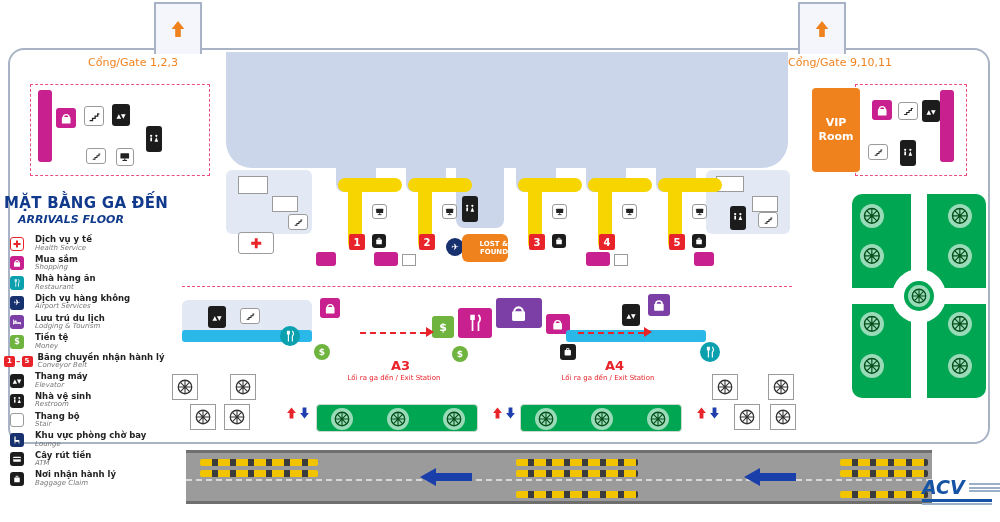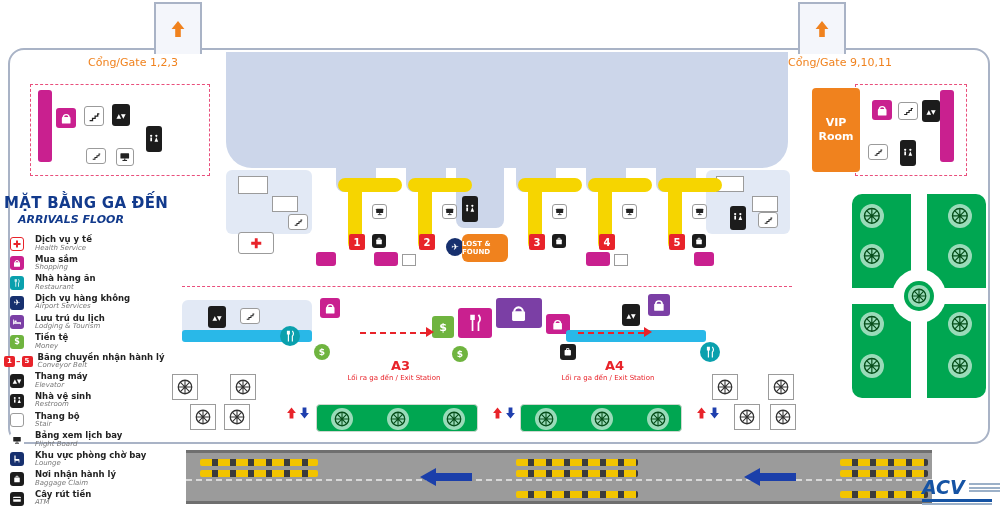--- a/index.html
+++ b/index.html
@@ -57,21 +57,21 @@
   .lgrow{display:flex;align-items:center;gap:5px;height:19.6px}
   .lgic{flex:0 0 26px;display:flex;align-items:center;justify-content:center;gap:1px}
   .li{width:14px;height:14px;border-radius:3px;display:flex;align-items:center;justify-content:center;color:#fff;font-weight:bold;font-size:8px}
   .li svg{width:10px;height:10px}
   .lgvi{display:block;font-weight:bold;font-size:8.5px;color:#222;line-height:1.1;white-space:nowrap}
   .lgen{display:block;font-style:italic;font-size:7px;color:#777;line-height:1.1}
   .chip{width:11px;height:11px;background:#e8232a;color:#fff;font-size:7px;font-weight:bold;display:flex;align-items:center;justify-content:center;border-radius:2px}
   .cdash{color:#e8232a;font-weight:bold;font-size:9px}
   
   .vip{position:absolute;left:812px;top:88px;width:48px;height:84px;background:#f0821e;border-radius:4px;display:flex;align-items:center;justify-content:center;text-align:center;color:#fff;font-weight:bold;font-size:11px;line-height:1.25}
-  .lostfound{position:absolute;left:462px;top:234px;width:46px;height:28px;background:#f0821e;border-radius:6px;color:#fff;font-weight:bold;font-size:7px;display:flex;flex-direction:column;align-items:flex-start;justify-content:center;line-height:1.15}
+  .lostfound{position:absolute;left:462px;top:234px;width:46px;height:28px;background:#f0821e;border-radius:6px;color:#fff;font-weight:bold;font-size:7px;display:flex;flex-direction:column;align-items:flex-end;justify-content:center;line-height:1.15}
   .acv{position:absolute;left:922px;top:478px;width:72px}
   .acv-txt{font-size:19px;font-weight:bold;font-style:italic;color:#1553a4;line-height:1}
   .acv-lines span{display:block;width:34px;height:2px;background:#9bb0c8;margin:1.5px 0}
   .acv-bar1{width:70px;height:3px;background:#1553a4;margin-top:2px}
   .acv-bar2{width:70px;height:2px;background:#9bb0c8;margin-top:1px}
 </style>
 </head>
 <body>
 
 <svg width="0" height="0" style="position:absolute" aria-hidden="true">
@@ -696,63 +696,50 @@
           </svg>
         </span>
       </span>
     <span>
         <span class="lgvi">Thang bộ</span>
         <span class="lgen">Stair</span>
       </span>
   </div>
   <div class="lgrow">
     <span class="lgic">
-        <span class="li" style="background:#fff;color:#222">
-          <svg>
-            <use href="#i-monitor"></use>
-          </svg>
-        </span>
-      </span>
-    <span>
-        <span class="lgvi">Bảng xem lịch bay</span>
-        <span class="lgen">Flight Board</span>
-      </span>
-  </div>
-  <div class="lgrow">
-    <span class="lgic">
         <span class="li bg-navy">
           <svg>
             <use href="#i-seat"></use>
           </svg>
         </span>
       </span>
     <span>
         <span class="lgvi">Khu vực phòng chờ bay</span>
         <span class="lgen">Lounge</span>
       </span>
   </div>
   <div class="lgrow">
     <span class="lgic">
         <span class="li bg-blk">
           <svg>
+            <use href="#i-card"></use>
+          </svg>
+        </span>
+      </span>
+    <span>
+        <span class="lgvi">Cây rút tiền</span>
+        <span class="lgen">ATM</span>
+      </span>
+  </div>
+  <div class="lgrow">
+    <span class="lgic">
+        <span class="li bg-blk">
+          <svg>
             <use href="#i-case"></use>
           </svg>
         </span>
       </span>
     <span>
         <span class="lgvi">Nơi nhận hành lý</span>
         <span class="lgen">Baggage Claim</span>
       </span>
   </div>
-  <div class="lgrow">
-    <span class="lgic">
-        <span class="li bg-blk">
-          <svg>
-            <use href="#i-card"></use>
-          </svg>
-        </span>
-      </span>
-    <span>
-        <span class="lgvi">Cây rút tiền</span>
-        <span class="lgen">ATM</span>
-      </span>
-  </div>
 </div>
 
 </body></html>

